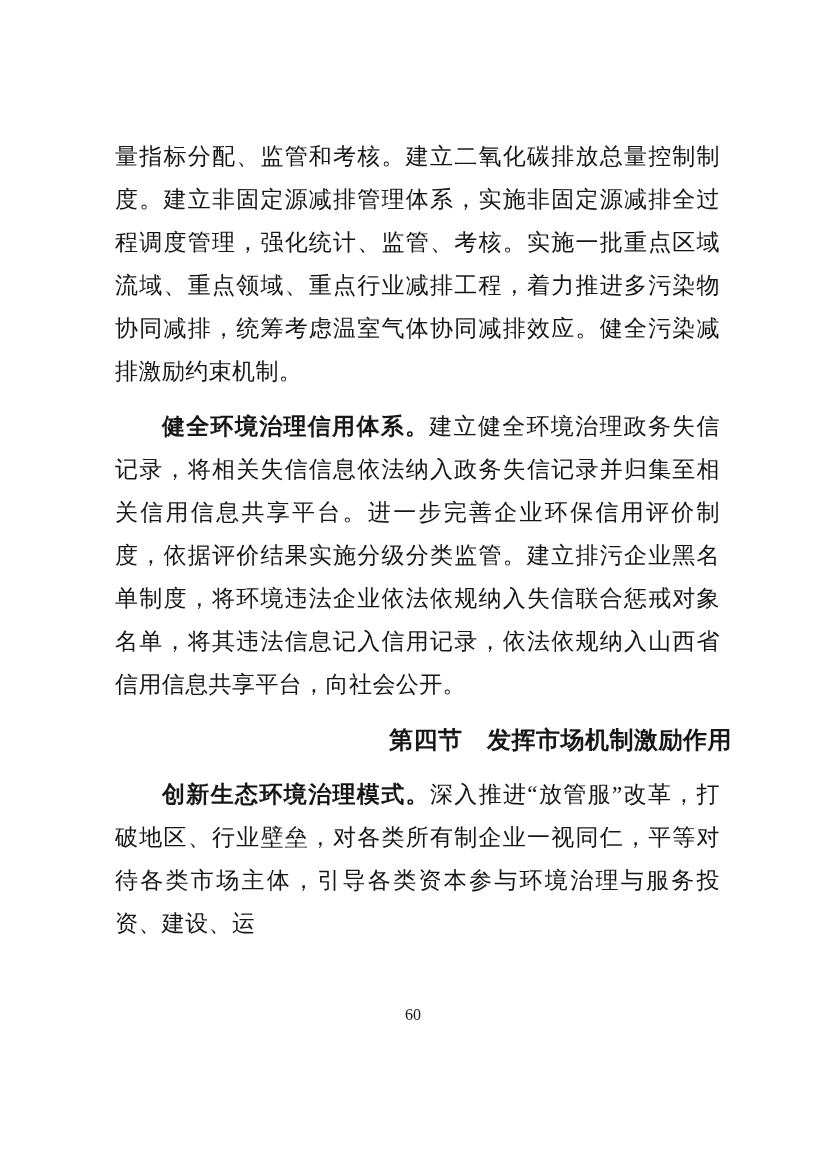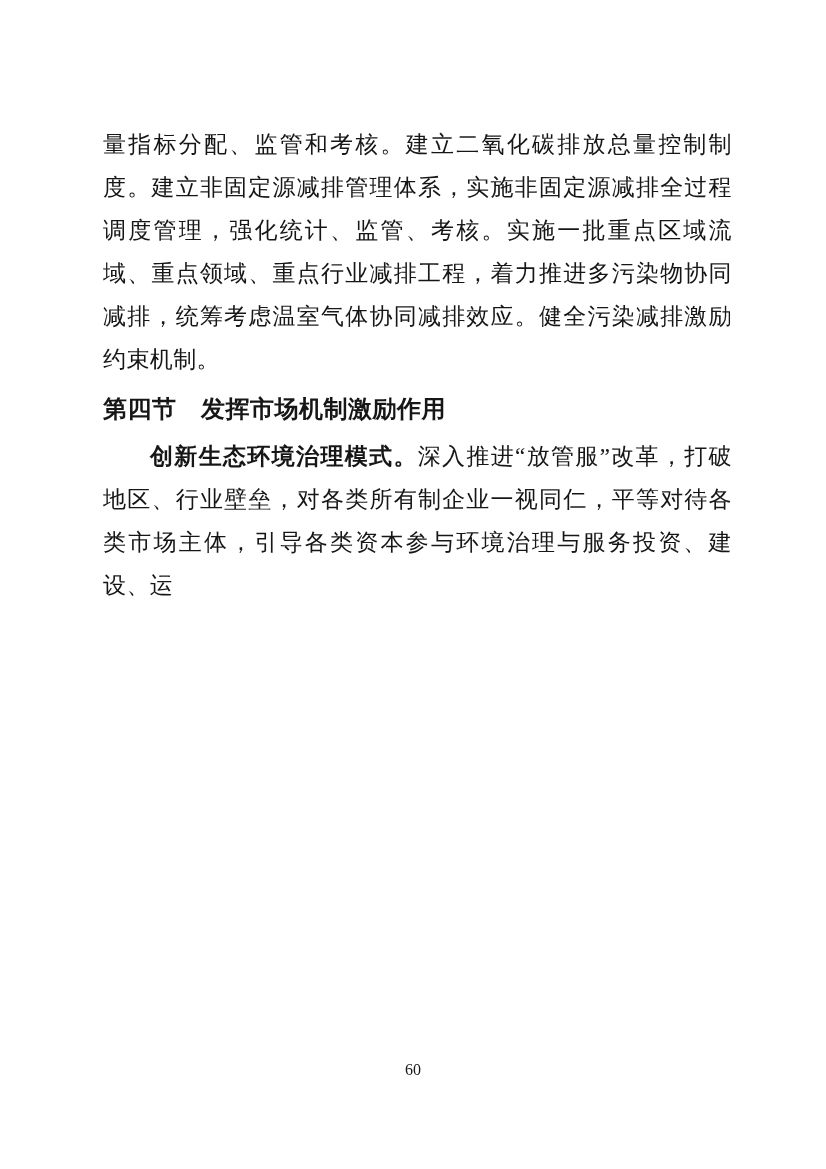--- a/index.html
+++ b/index.html
@@ -21,63 +21,64 @@
     box-sizing: border-box;
   }
   .text-block {
     position: absolute;
     left: 103px;
     top: 123px;
     width: 629px;
     color: #161616;
   }
   p.para {
-    margin: 0;
+    margin: 12px;
     font-size: 23px;
     line-height: 43px;
     text-align: justify;
     text-justify: inter-character;
     letter-spacing: 0.4px;
     word-break: break-all;
   }
   p.para.indent {
     text-indent: 47px;
   }
   .lead {
     font-weight: bold;
     font-family: "Liberation Sans", sans-serif;
   }
   .section-heading {
     margin: 6px 0 5px 0;
     font-size: 24px;
     line-height: 43px;
     font-weight: bold;
     font-family: "Liberation Sans", sans-serif;
-    text-align: left;
+    text-align: right;
     letter-spacing: 0.5px;
   }
   .page-number {
     position: absolute;
     left: 0;
-    top: 1061px;
+    top: 1006px;
     width: 826px;
     text-align: center;
     font-size: 16px;
     color: #1a1a1a;
     font-family: "Liberation Serif", serif;
   }
 </style>
 </head>
 <body>
 
 <div class="page">
   <div class="text-block">
 
     <p class="para"><span>量指标分配、监管和考核。建立二氧化碳排放总量控制制度。建立非固定源减排管理体系，实施非固定源减排全过程调度管理，强化统计、监管、考核。实施一批重点区域流域、重点领域、重点行业减排工程，着力推进多污染物协同减排，统筹考虑温室气体协同减排效应。健全污染减排激励约束机制。</span></p>
 
+    <p class="para indent"><span class="lead">健全环境治理信用体系。</span><span>建立健全环境治理政务失信记录，将相关失信信息依法纳入政务失信记录并归集至相关信用信息共享平台。进一步完善企业环保信用评价制度，依据评价结果实施分级分类监管。建立排污企业黑名单制度，将环境违法企业依法依规纳入失信联合惩戒对象名单，将其违法信息记入信用记录，依法依规纳入山西省信用信息共享平台，向社会公开。</span></p>
 
 
     <h2 class="section-heading">第四节　发挥市场机制激励作用</h2>
 
     <p class="para indent"><span class="lead">创新生态环境治理模式。</span><span>深入推进“放管服”改革，打破地区、行业壁垒，对各类所有制企业一视同仁，平等对待各类市场主体，引导各类资本参与环境治理与服务投资、建设、运</span></p>
 
   </div>
 
   <div class="page-number">60</div>
 </div>

